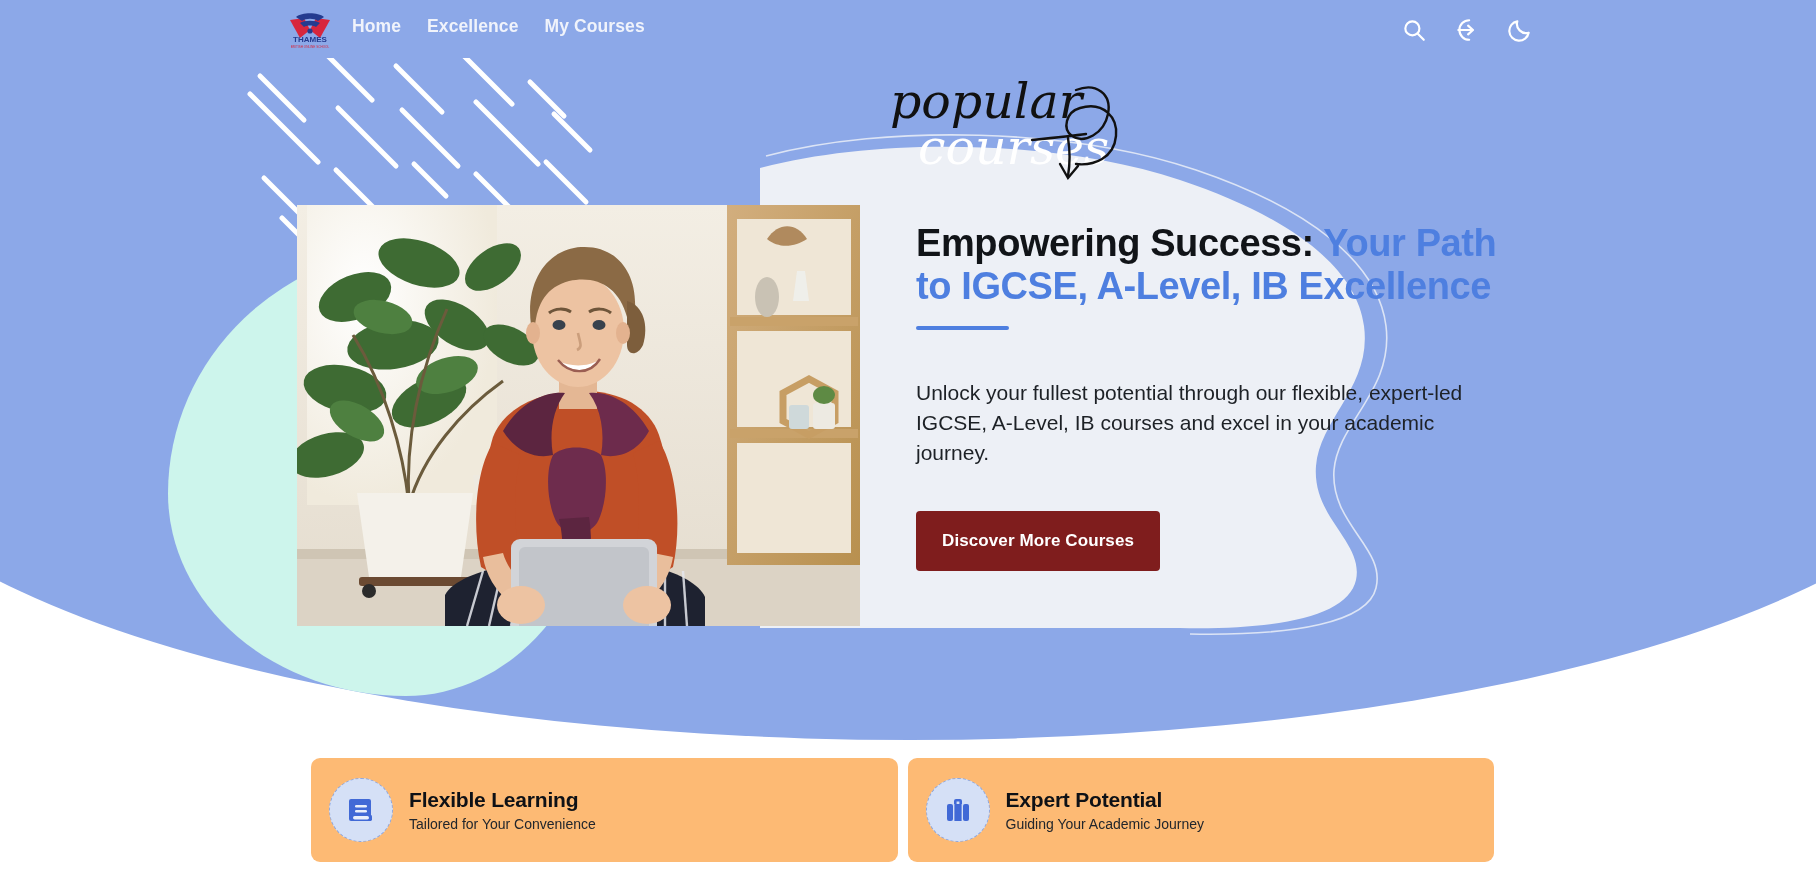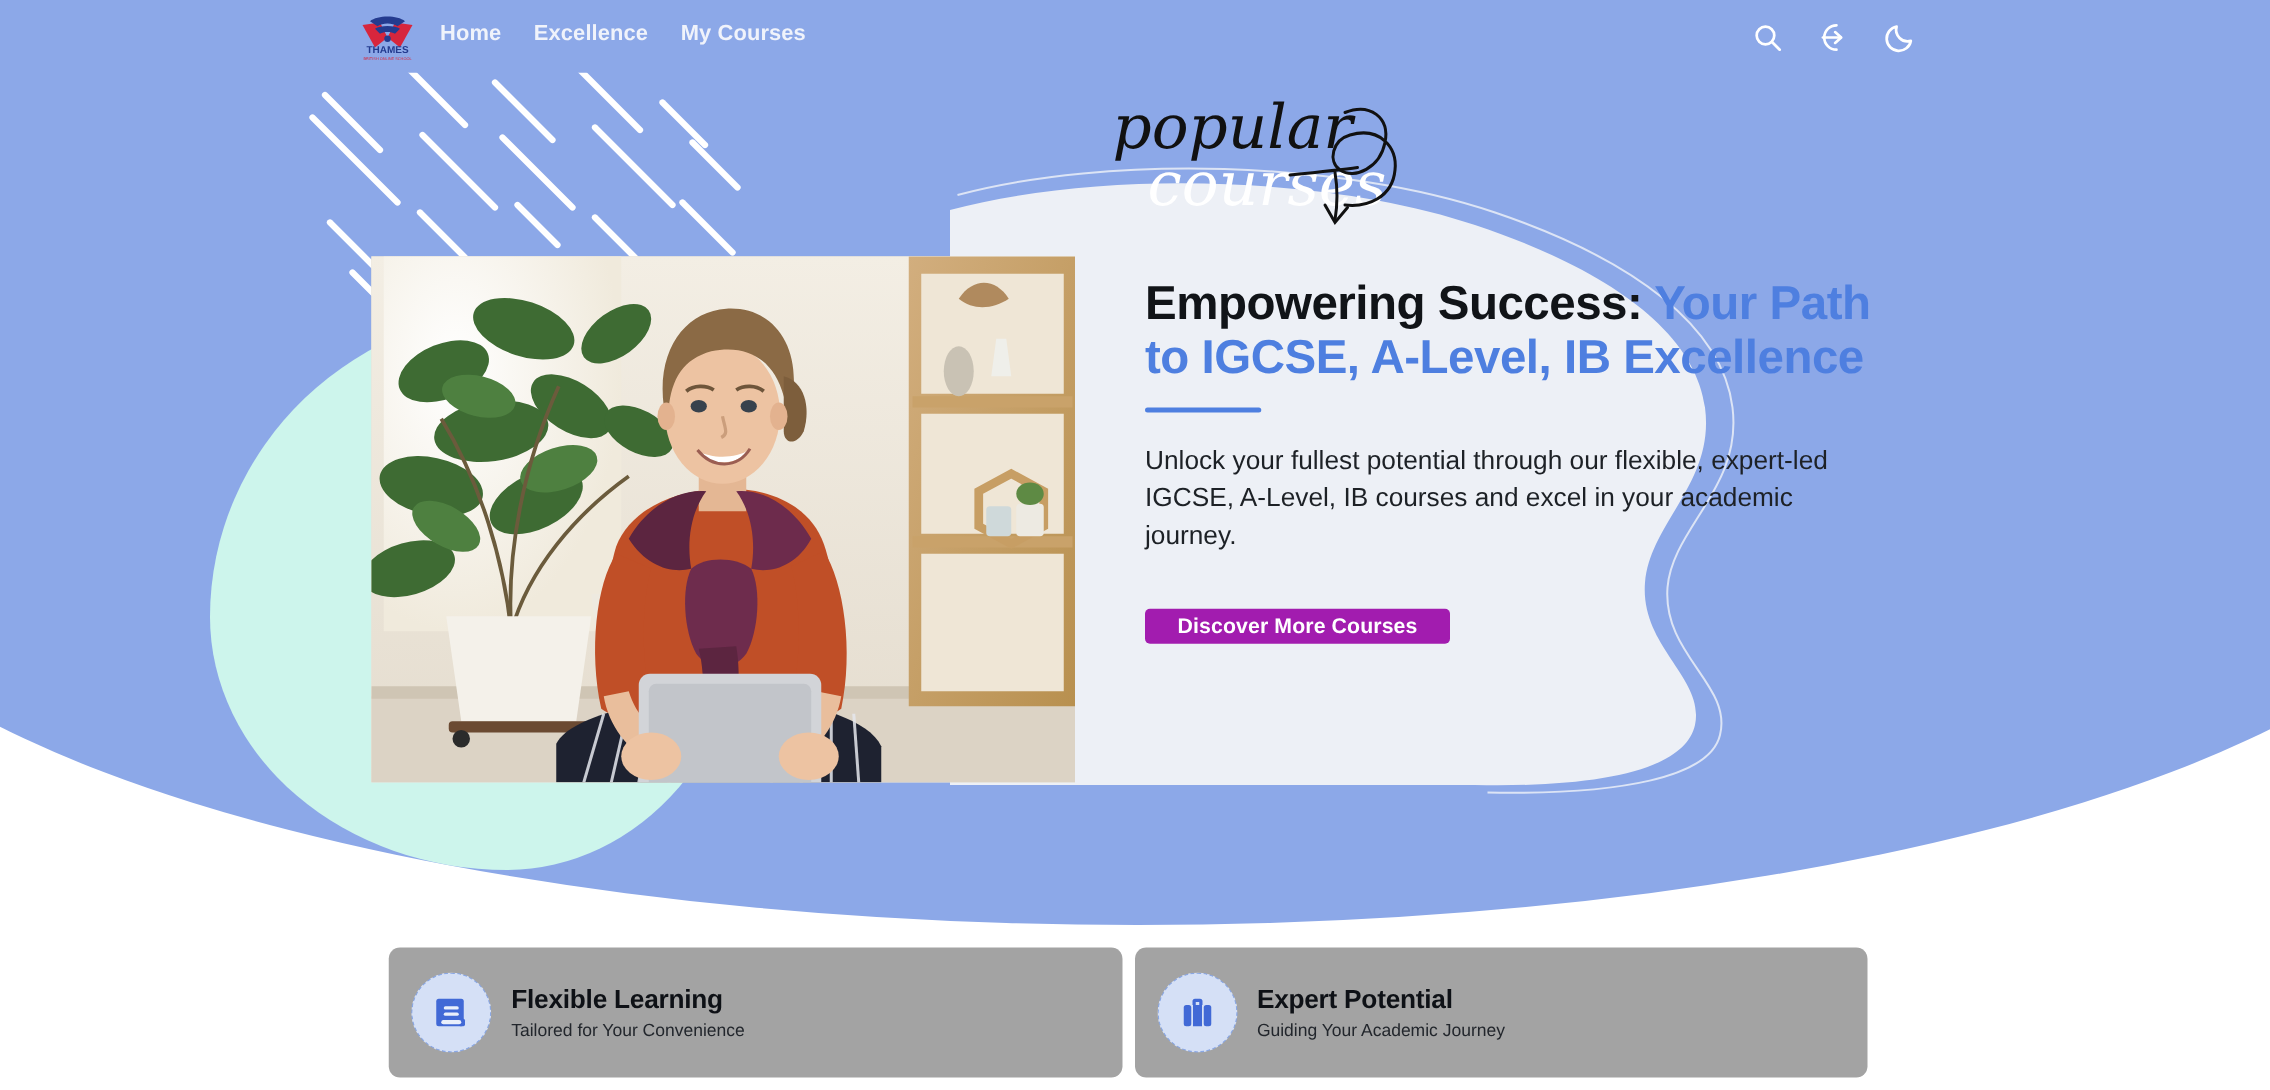--- a/index.html
+++ b/index.html
@@ -110,34 +110,34 @@
     letter-spacing:-0.4px;
   }
   .hero-h1 .accent { color:#4E7FE0; }
   .hero-rule {
     margin-top:19px;
     width:93px; height:4px;
     background:#4E7FE0;
     border-radius:2px;
   }
   .hero-p {
-    margin-top:24px;
+    margin-top:48px;
     font-size:21px;
     line-height:1.42;
     color:#1D2126;
     width:595px;
   }
   .cta {
     margin-top:43px;
     display:inline-block;
-    background:#a21caf;
+    background:#7f1d1d;
     color:#ffffff;
     font-size:17px;
     font-weight:600;
-    padding:4px 26px;
+    padding:20px 26px;
     border:none;
     border-radius:4px;
     cursor:pointer;
     letter-spacing:.1px;
   }
 
   
   .script-art {
     position:absolute;
     left:890px; top:72px;
@@ -153,21 +153,21 @@
     left:296px; top:748px;
     width:1213px; height:124px;
     background:#ffffff;
     z-index:30;
     display:flex;
     gap:0;
     padding:10px 10px;
   }
   .fcard {
     flex:1;
-    background:#a3a3a3;
+    background:#fdba74;
     border-radius:9px;
     margin:0 5px;
     display:flex;
     align-items:center;
     padding:0 18px;
     gap:16px;
     cursor:pointer;
   }
   .fcard-icon {
     width:64px; height:64px; min-width:64px;

